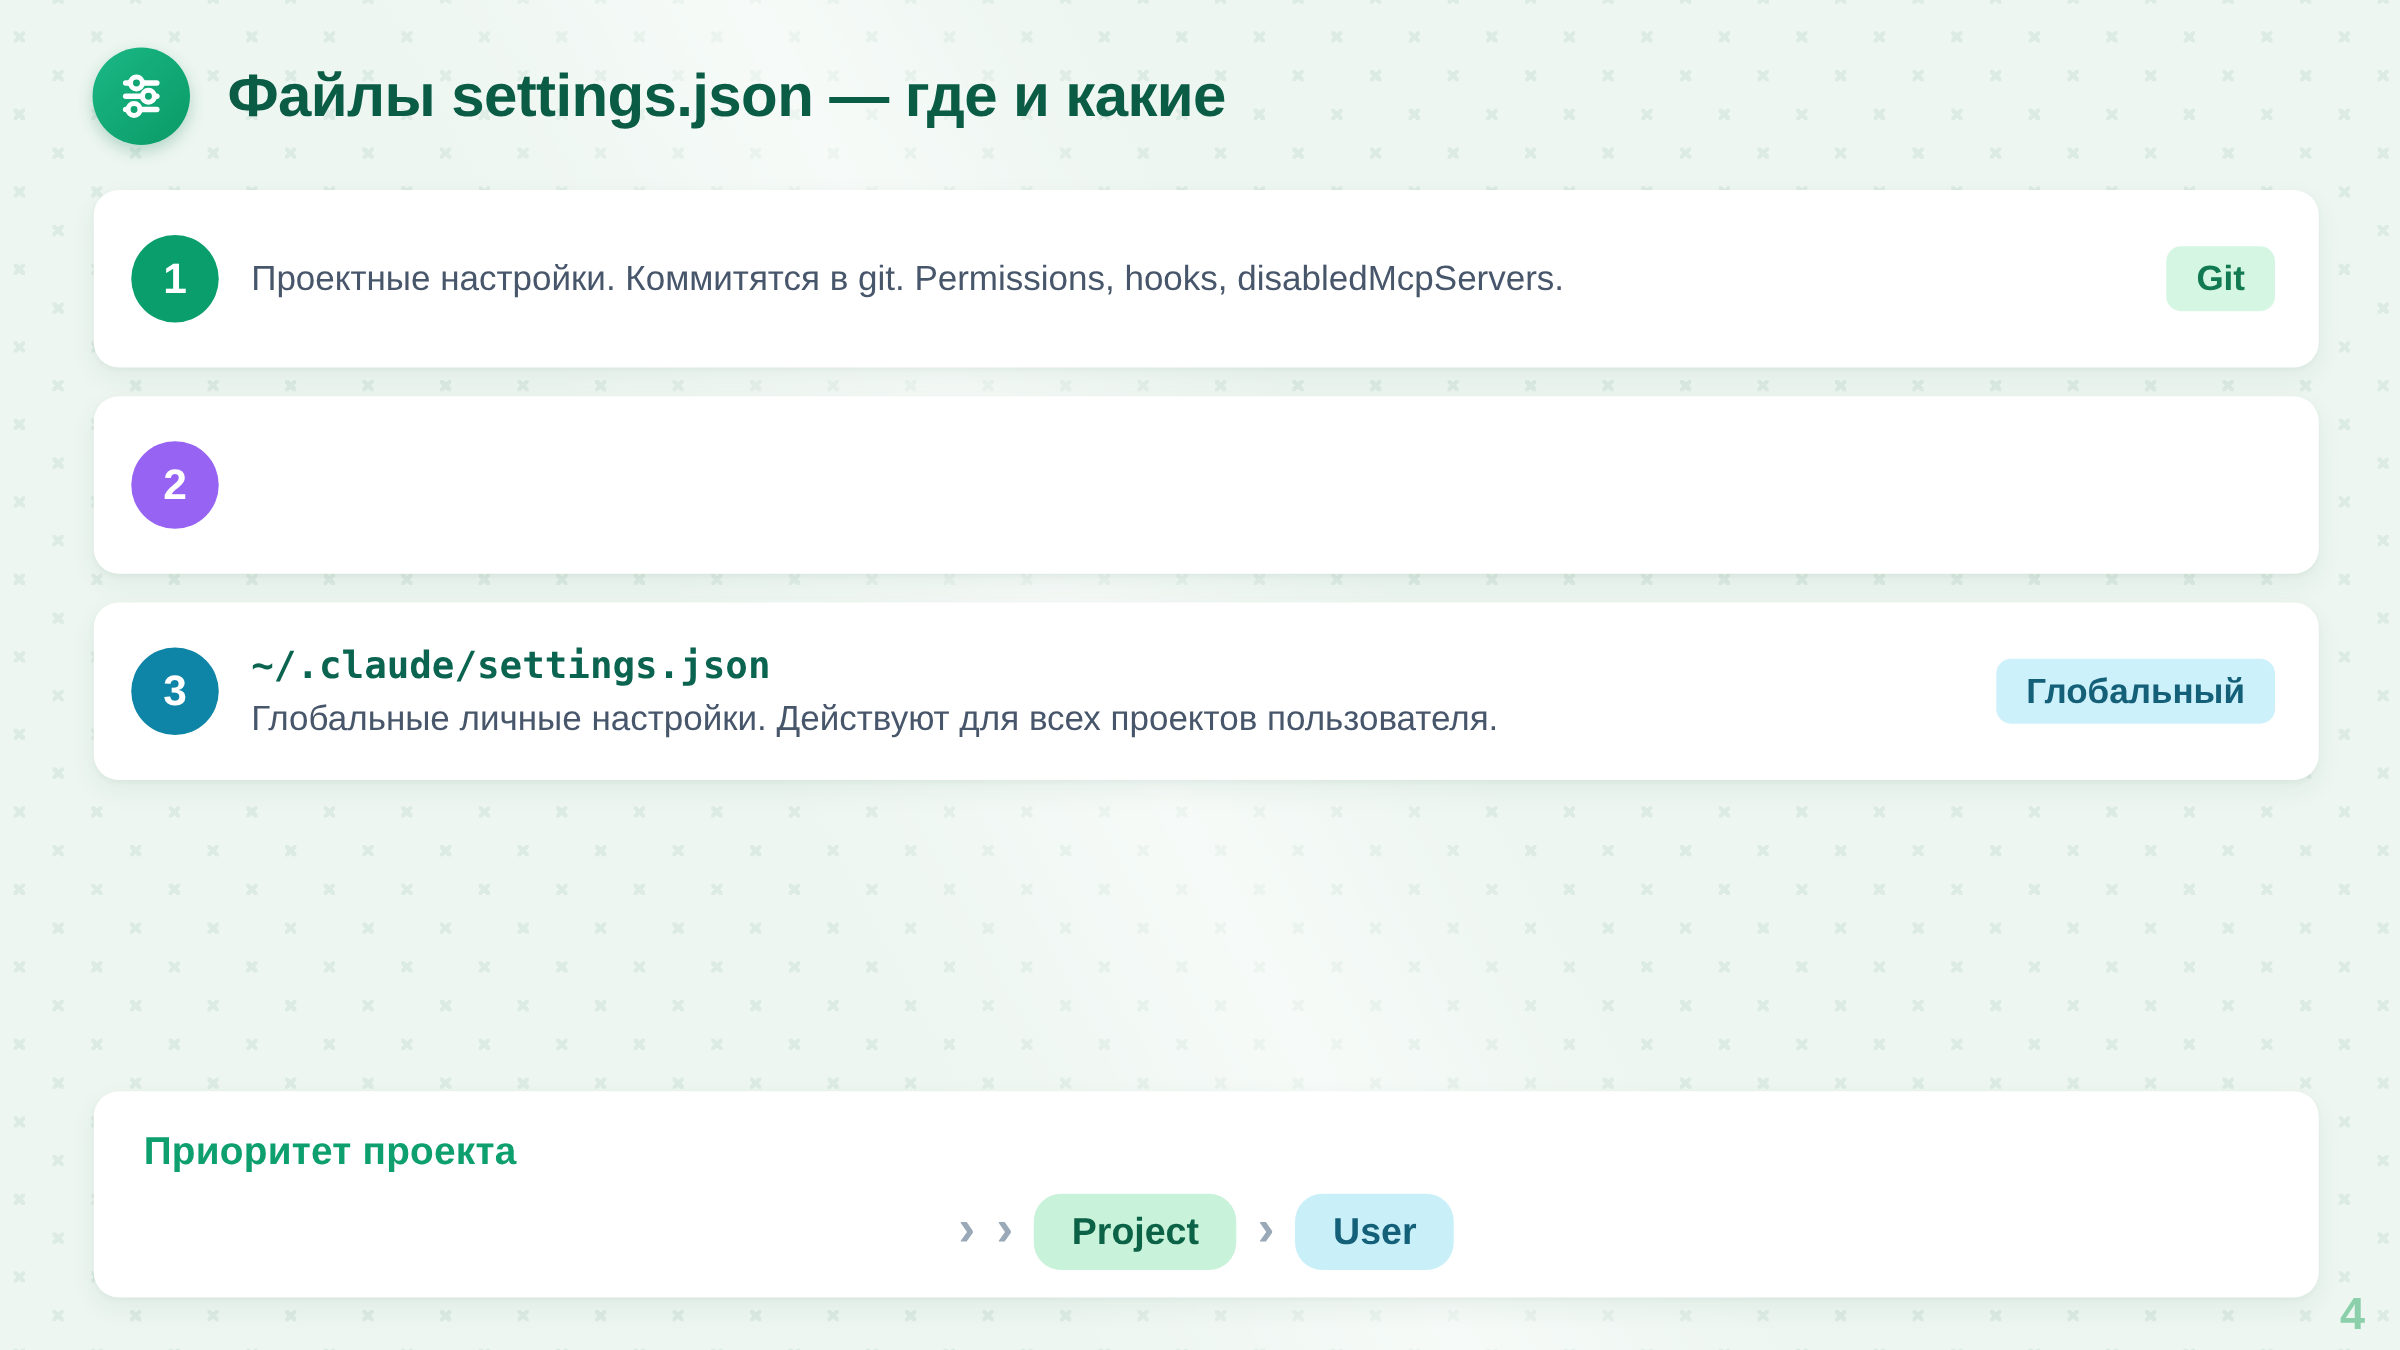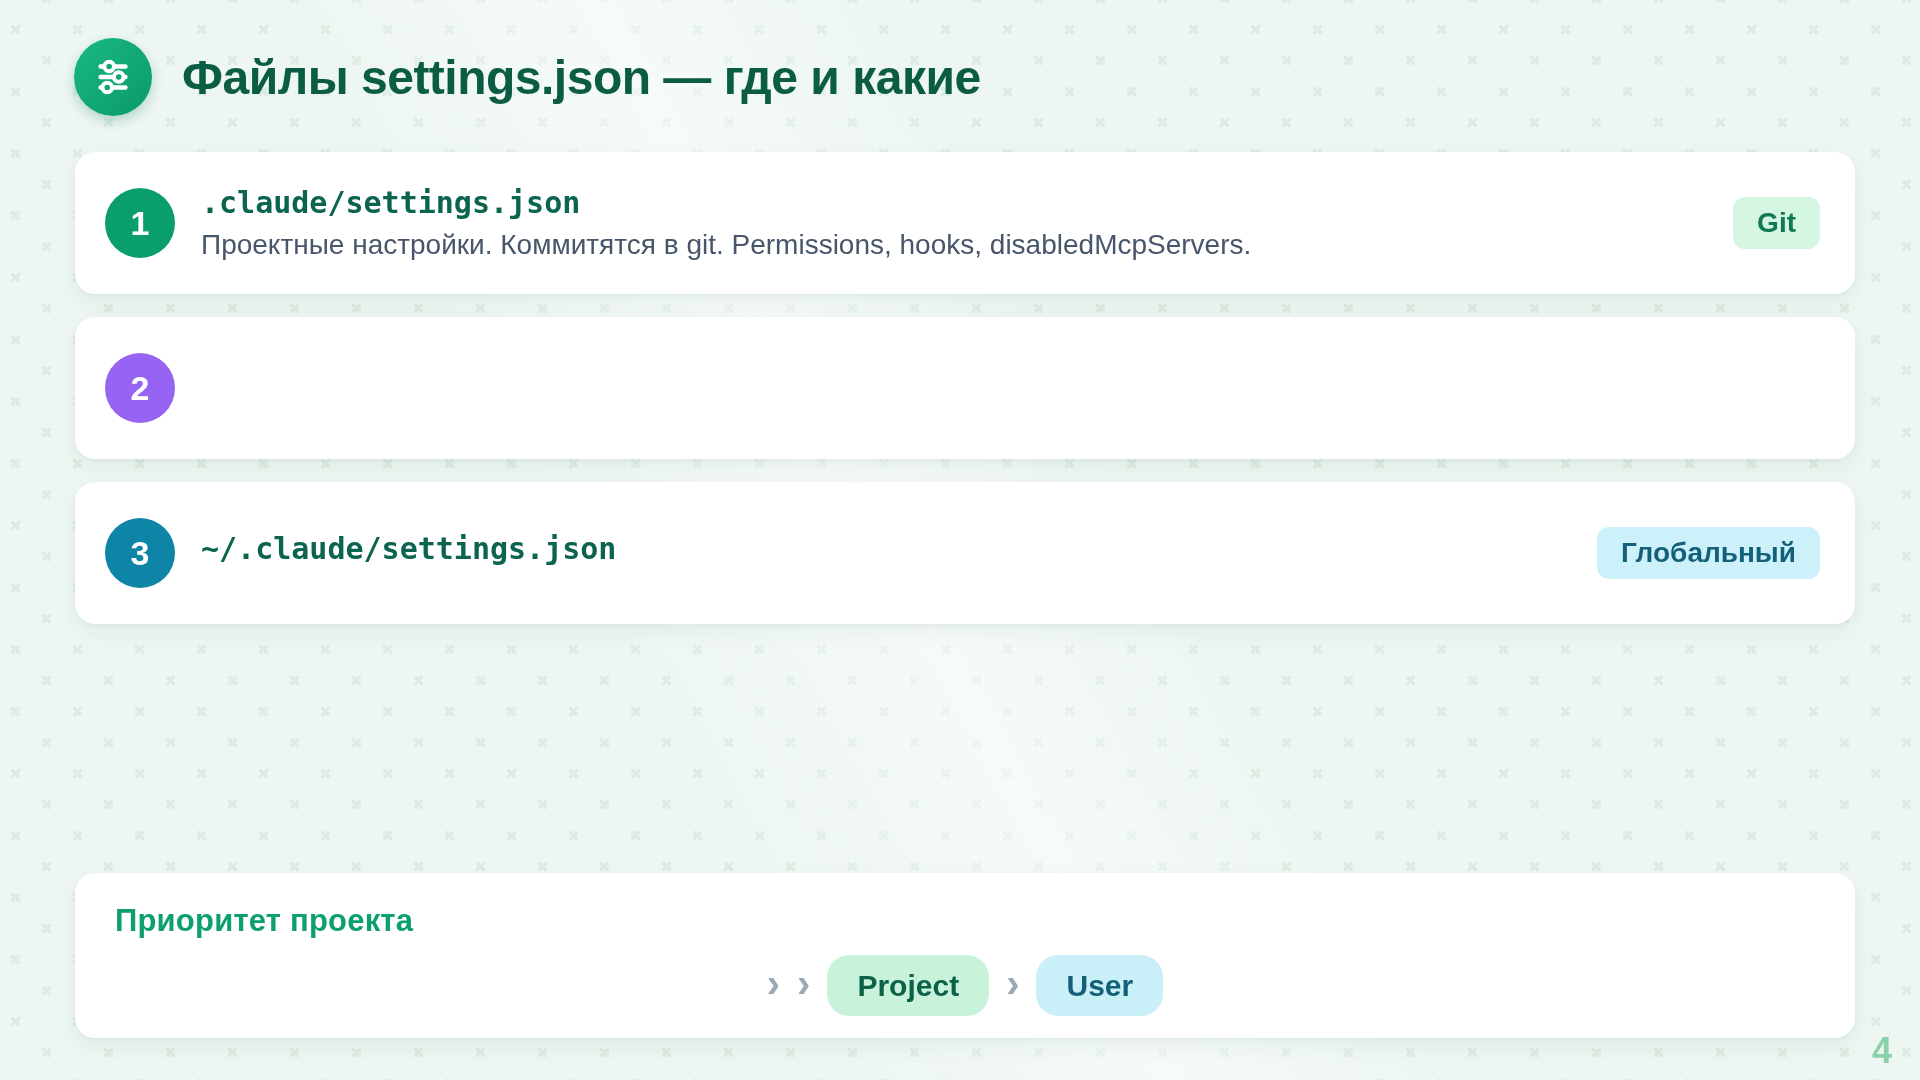--- a/index.html
+++ b/index.html
@@ -1196,34 +1196,34 @@
         <circle cx="18" cy="35" r="5" fill="#10a571" stroke="#ffffff" stroke-width="4.2"></circle>
       </svg>
     </div>
     <h1 class="title">Файлы settings.json — где и какие</h1>
   </header>
 
   <section class="cards">
     <div class="card">
       <div class="num n1">1</div>
       <div class="texts">
-        <div class="path">.claude/settings.json</div>
         <div class="desc">Проектные настройки. Коммитятся в git. Permissions, hooks, disabledMcpServers.</div>
       </div>
       <div class="badge b1">Git</div>
     </div>
 
     <div class="card">
       <div class="num n2">2</div>
     </div>
 
     <div class="card">
       <div class="num n3">3</div>
       <div class="texts">
         <div class="path">~/.claude/settings.json</div>
+        <div class="desc">Глобальные личные настройки. Действуют для всех проектов пользователя.</div>
       </div>
       <div class="badge b3">Глобальный</div>
     </div>
   </section>
 
   <section class="priority-card">
     <h2 class="priority-heading">Приоритет проекта</h2>
     <div class="pills">
       <span class="sep">›</span>
       <span class="sep">›</span>

